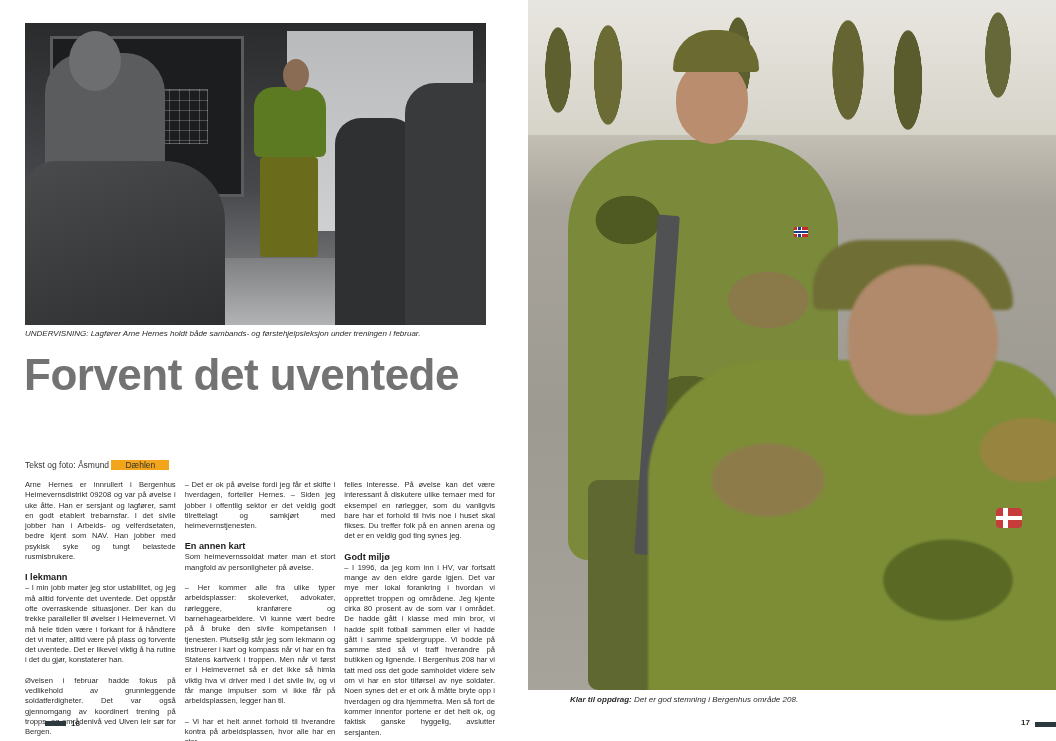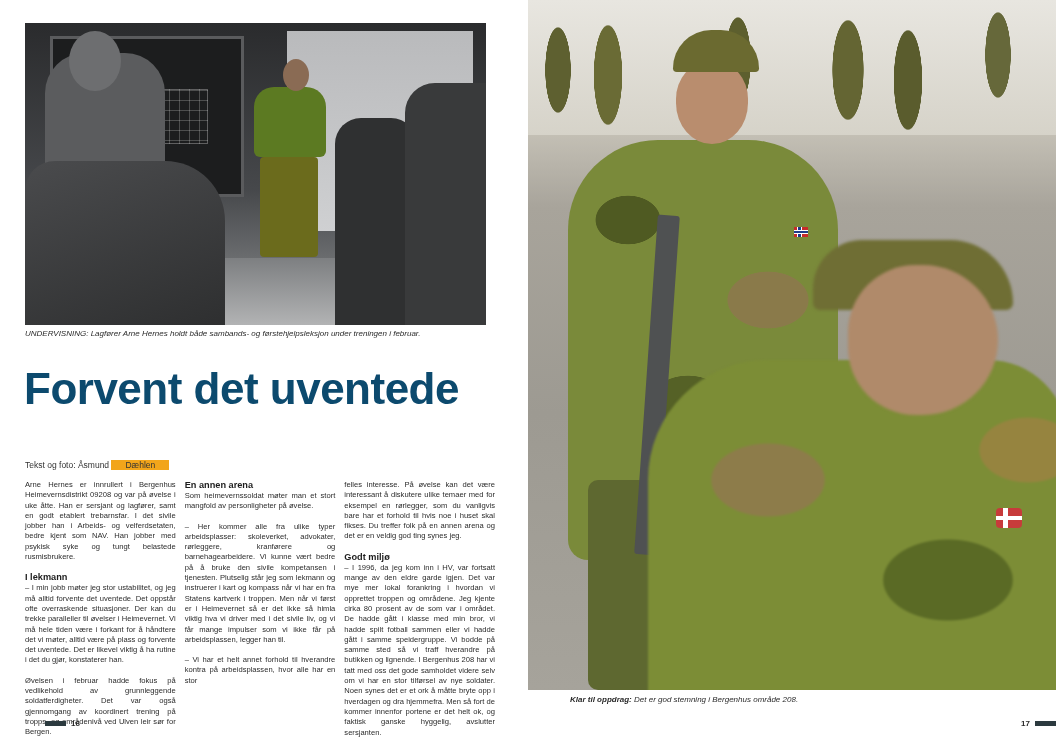--- a/index.html
+++ b/index.html
@@ -46,22 +46,22 @@
     background: #393a3b; border-radius: 30px 0 0 0; }
 
   .caption-left {
     position: absolute; left: 25px; top: 329px; width: 470px;
     font-size: 8px; font-style: italic; color: #2b2b2b; white-space: nowrap;
   }
   .caption-left .lead { font-weight: normal; }
 
   .headline {
     position: absolute; left: 24px; top: 349px;
-    font-size: 44px; font-weight: bold; color: #0c4a6e; letter-spacing: -0.5px;
-    line-height: 52px; white-space: nowrap; margin-top: 14px;
+    font-size: 44px; font-weight: bold; color: #737373; letter-spacing: -0.5px;
+    line-height: 52px; white-space: nowrap;
   }
 
   .ingress {
     position: absolute; left: 25px; top: 406px; width: 310px;
     font-size: 13.2px; font-weight: bold; color: #2a2b33; line-height: 16.5px;
   }
 
   .byline {
     position: absolute; left: 25px; top: 460px;
     font-size: 8.5px; color: #333;
@@ -130,21 +130,21 @@
     background: #c73b3b; border-radius: 4px; filter: blur(0.6px); }
   .photo-soldiers .flag2::before { content: ""; position: absolute; left: 7px; top: 0; width: 5px; height: 20px; background: #fff; }
   .photo-soldiers .flag2::after { content: ""; position: absolute; left: 0; top: 8px; width: 26px; height: 4px; background: #fff; }
 
   .caption-right {
     position: absolute; left: 42px; top: 695px; width: 480px;
     font-size: 8px; font-style: italic; color: #2b2b2b; white-space: nowrap;
   }
   .caption-right .lead { font-weight: bold; }
 
-  .folio-right { position: absolute; right: 0; top: 719px; height: 8px; display: flex; align-items: center; }
+  .folio-right { position: absolute; right: 0; top: 719px; height: 8px; display: flex; align-items: flex-end; }
   .folio-num-right { font-size: 8px; font-weight: bold; color: #2b2b2b; margin-right: 5px; }
   .folio-bar-right { width: 21px; height: 5px; background: #2c3a3f; }
 </style>
 </head>
 <body>
 
 <div class="spread">
 
   <div class="left-page">
 
@@ -177,21 +177,22 @@
     </div>
 
     <div class="columns">
       <div class="col">
           <p>Arne Hernes er innrullert i Bergenhus Heimevernsdistrikt 09208 og var på øvelse i uke åtte. Han er sersjant og lagfører, samt en godt etablert trebarnsfar. I det sivile jobber han i Arbeids- og velferdsetaten, bedre kjent som NAV. Han jobber med psykisk syke og tungt belastede rusmisbrukere.</p>
           <h3>I lekmann</h3>
           <p>– I min jobb møter jeg stor ustabilitet, og jeg må alltid forvente det uventede. Det oppstår ofte overraskende situasjoner. Der kan du trekke paralleller til øvelser i Heimevernet. Vi må hele tiden være i forkant for å håndtere det vi møter, alltid være på plass og forvente det uventede. Det er likevel viktig å ha rutine i det du gjør, konstaterer han.</p>
           <p>Øvelsen i februar hadde fokus på vedlikehold av grunnleggende soldatferdigheter. Det var også gjennomgang av koordinert trening på tropps- og områdenivå ved Ulven leir sør for Bergen.</p>
         </div>
       <div class="col">
-          <h3>En annen arena</h3>
+          <p>– Det er ok på øvelse fordi jeg får et skifte i hverdagen, forteller Hernes. – Siden jeg jobber i offentlig sektor er det veldig godt tilrettelagt og samkjørt med heimevernstjenesten.</p>
+          <h3>En annen kart</h3>
           <p>Som heimevernssoldat møter man et stort mangfold av personligheter på øvelse.</p>
           <p>– Her kommer alle fra ulike typer arbeidsplasser: skoleverket, advokater, rørleggere, kranførere og barnehagearbeidere. Vi kunne vært bedre på å bruke den sivile kompetansen i tjenesten. Plutselig står jeg som lekmann og instruerer i kart og kompass når vi har en fra Statens kartverk i troppen. Men når vi først er i Heimevernet så er det ikke så himla viktig hva vi driver med i det sivile liv, og vi får mange impulser som vi ikke får på arbeidsplassen, legger han til.</p>
           <p>– Vi har et helt annet forhold til hverandre kontra på arbeidsplassen, hvor alle har en stor</p>
         </div>
       <div class="col">
           <p>felles interesse. På øvelse kan det være interessant å diskutere ulike temaer med for eksempel en rørlegger, som du vanligvis bare har et forhold til hvis noe i huset skal fikses. Du treffer folk på en annen arena og det er en veldig god ting synes jeg.</p>
           <h3>Godt miljø</h3>
           <p>– I 1996, da jeg kom inn i HV, var fortsatt mange av den eldre garde igjen. Det var mye mer lokal forankring i hvordan vi opprettet troppen og områdene. Jeg kjente cirka 80 prosent av de som var i området. De hadde gått i klasse med min bror, vi hadde spilt fotball sammen eller vi hadde gått i samme speidergruppe. Vi bodde på samme sted så vi traff hverandre på butikken og lignende. I Bergenhus 208 har vi tatt med oss det gode samholdet videre selv om vi har en stor tilførsel av nye soldater. Noen synes det er et ork å måtte bryte opp i hverdagen og dra hjemmefra. Men så fort de kommer innenfor portene er det helt ok, og faktisk ganske hyggelig, avslutter sersjanten.</p>
         </div>
     </div>

